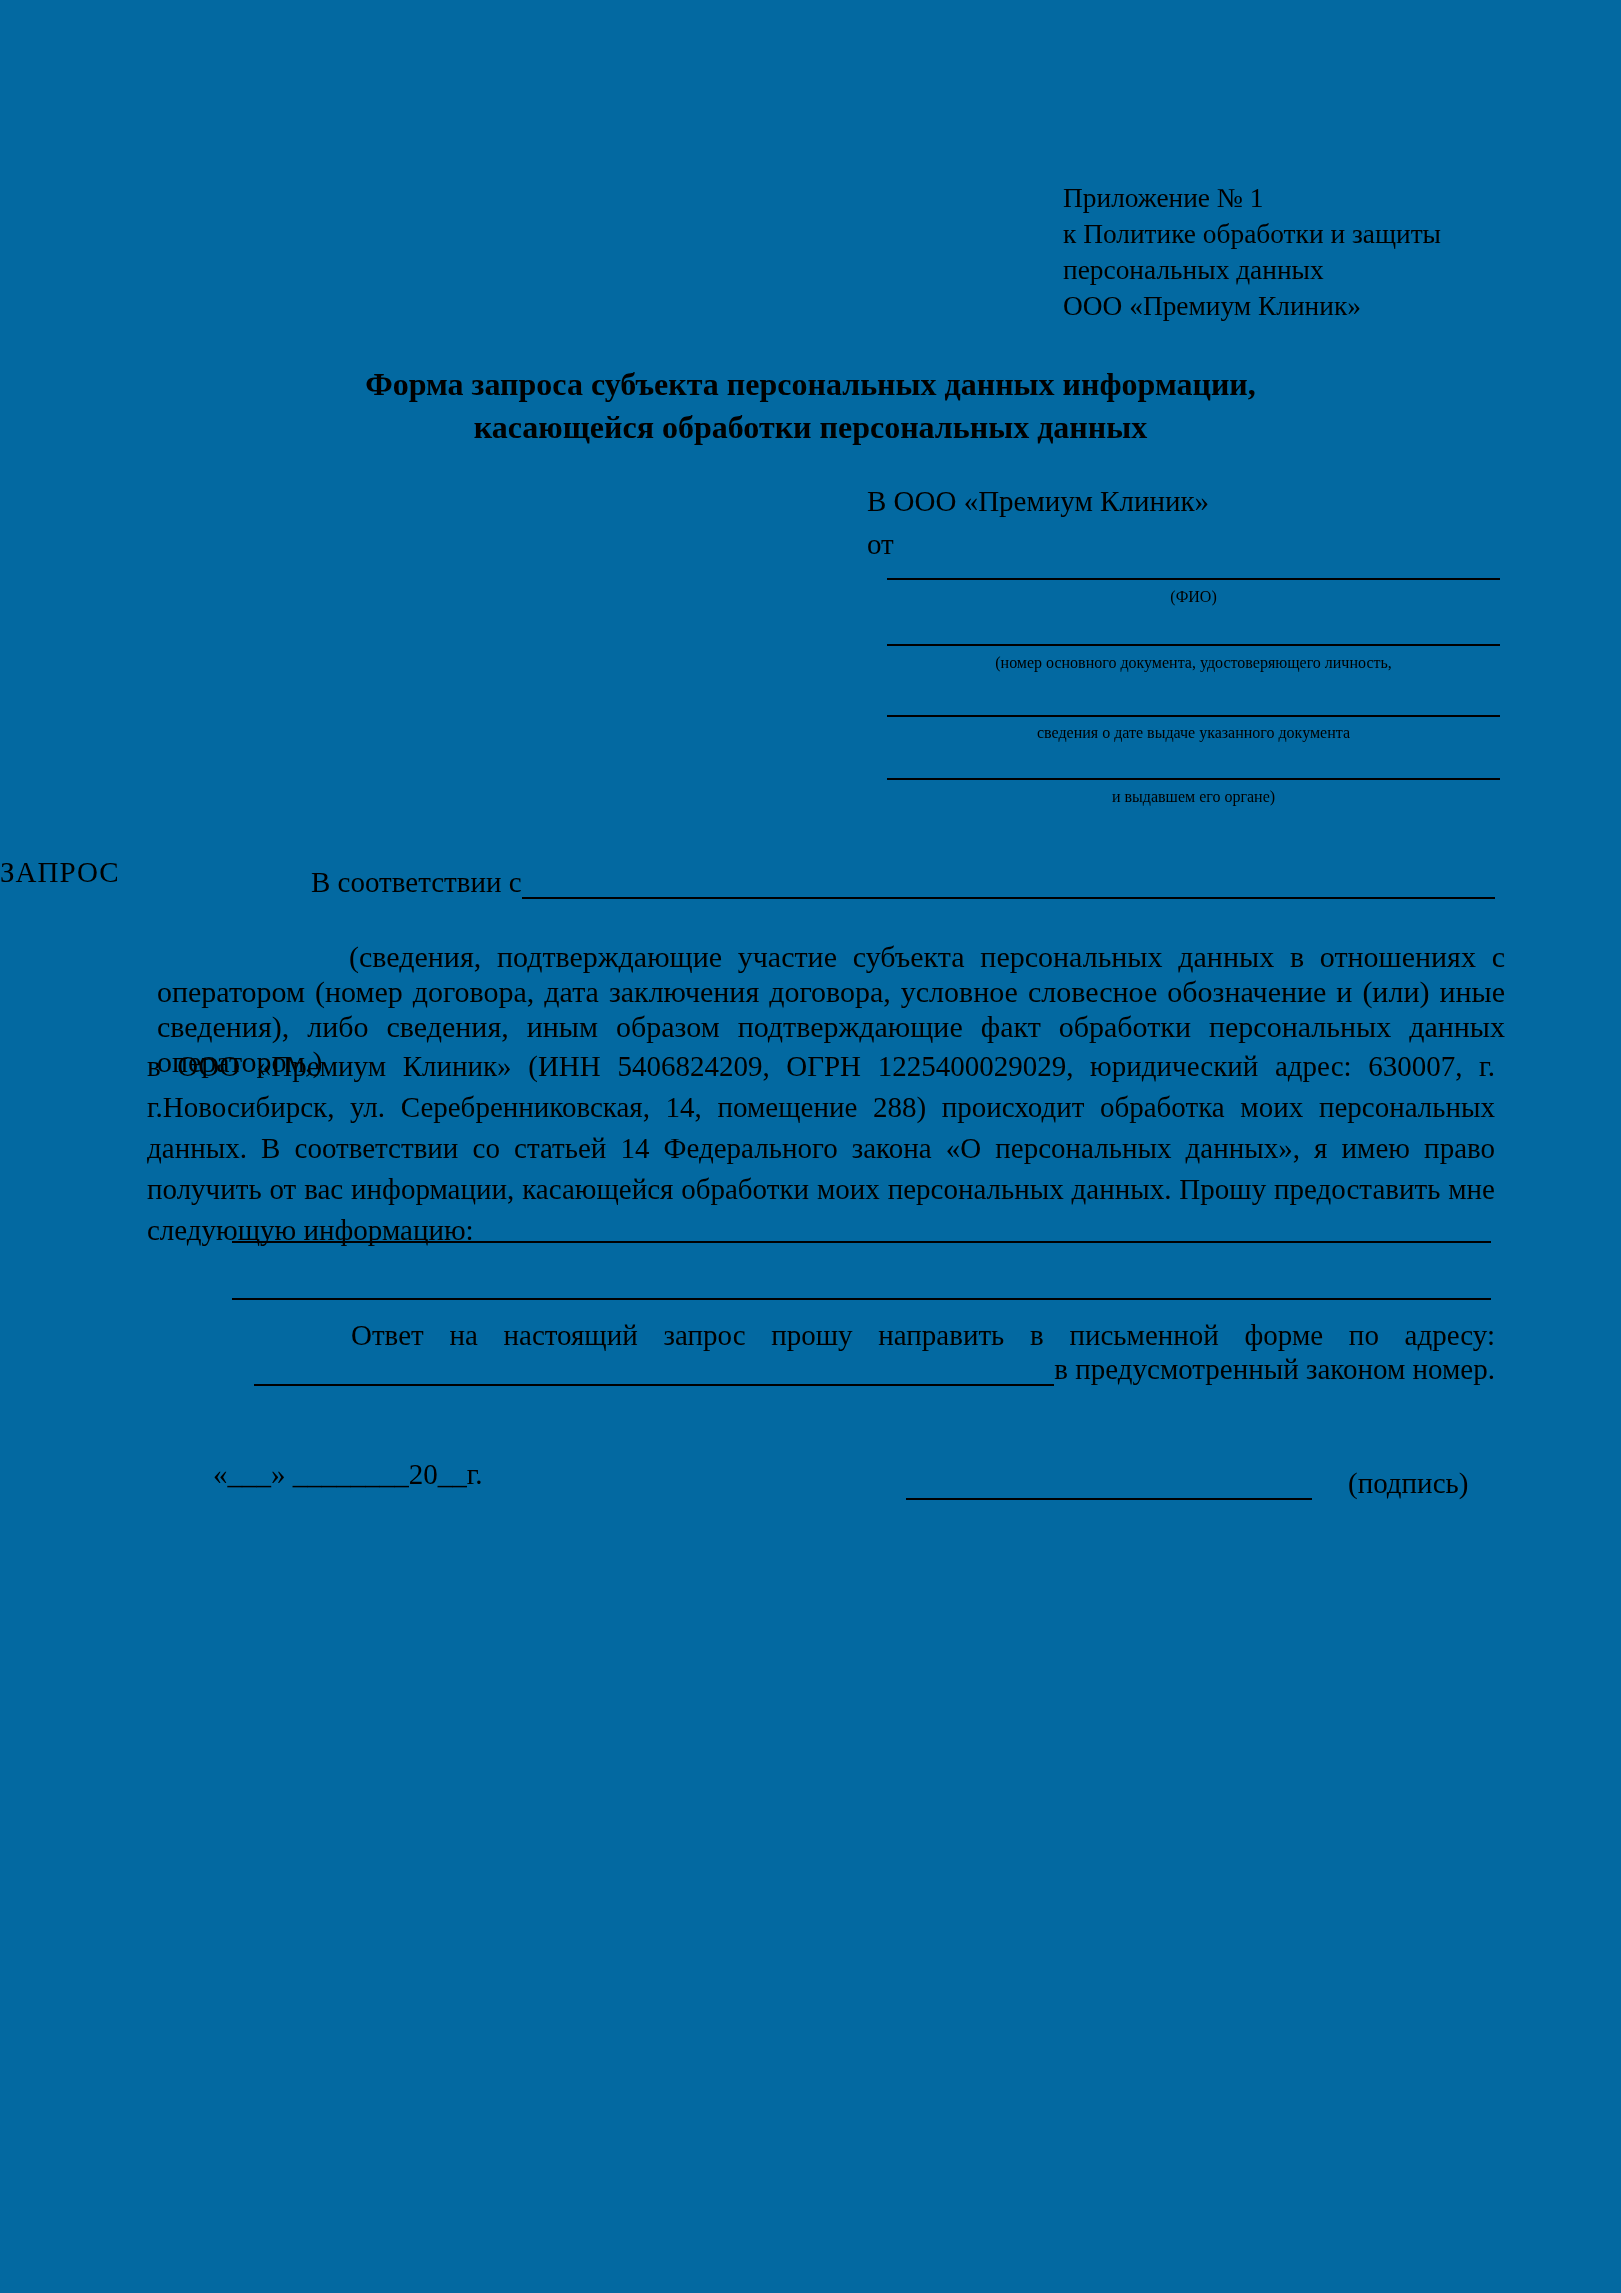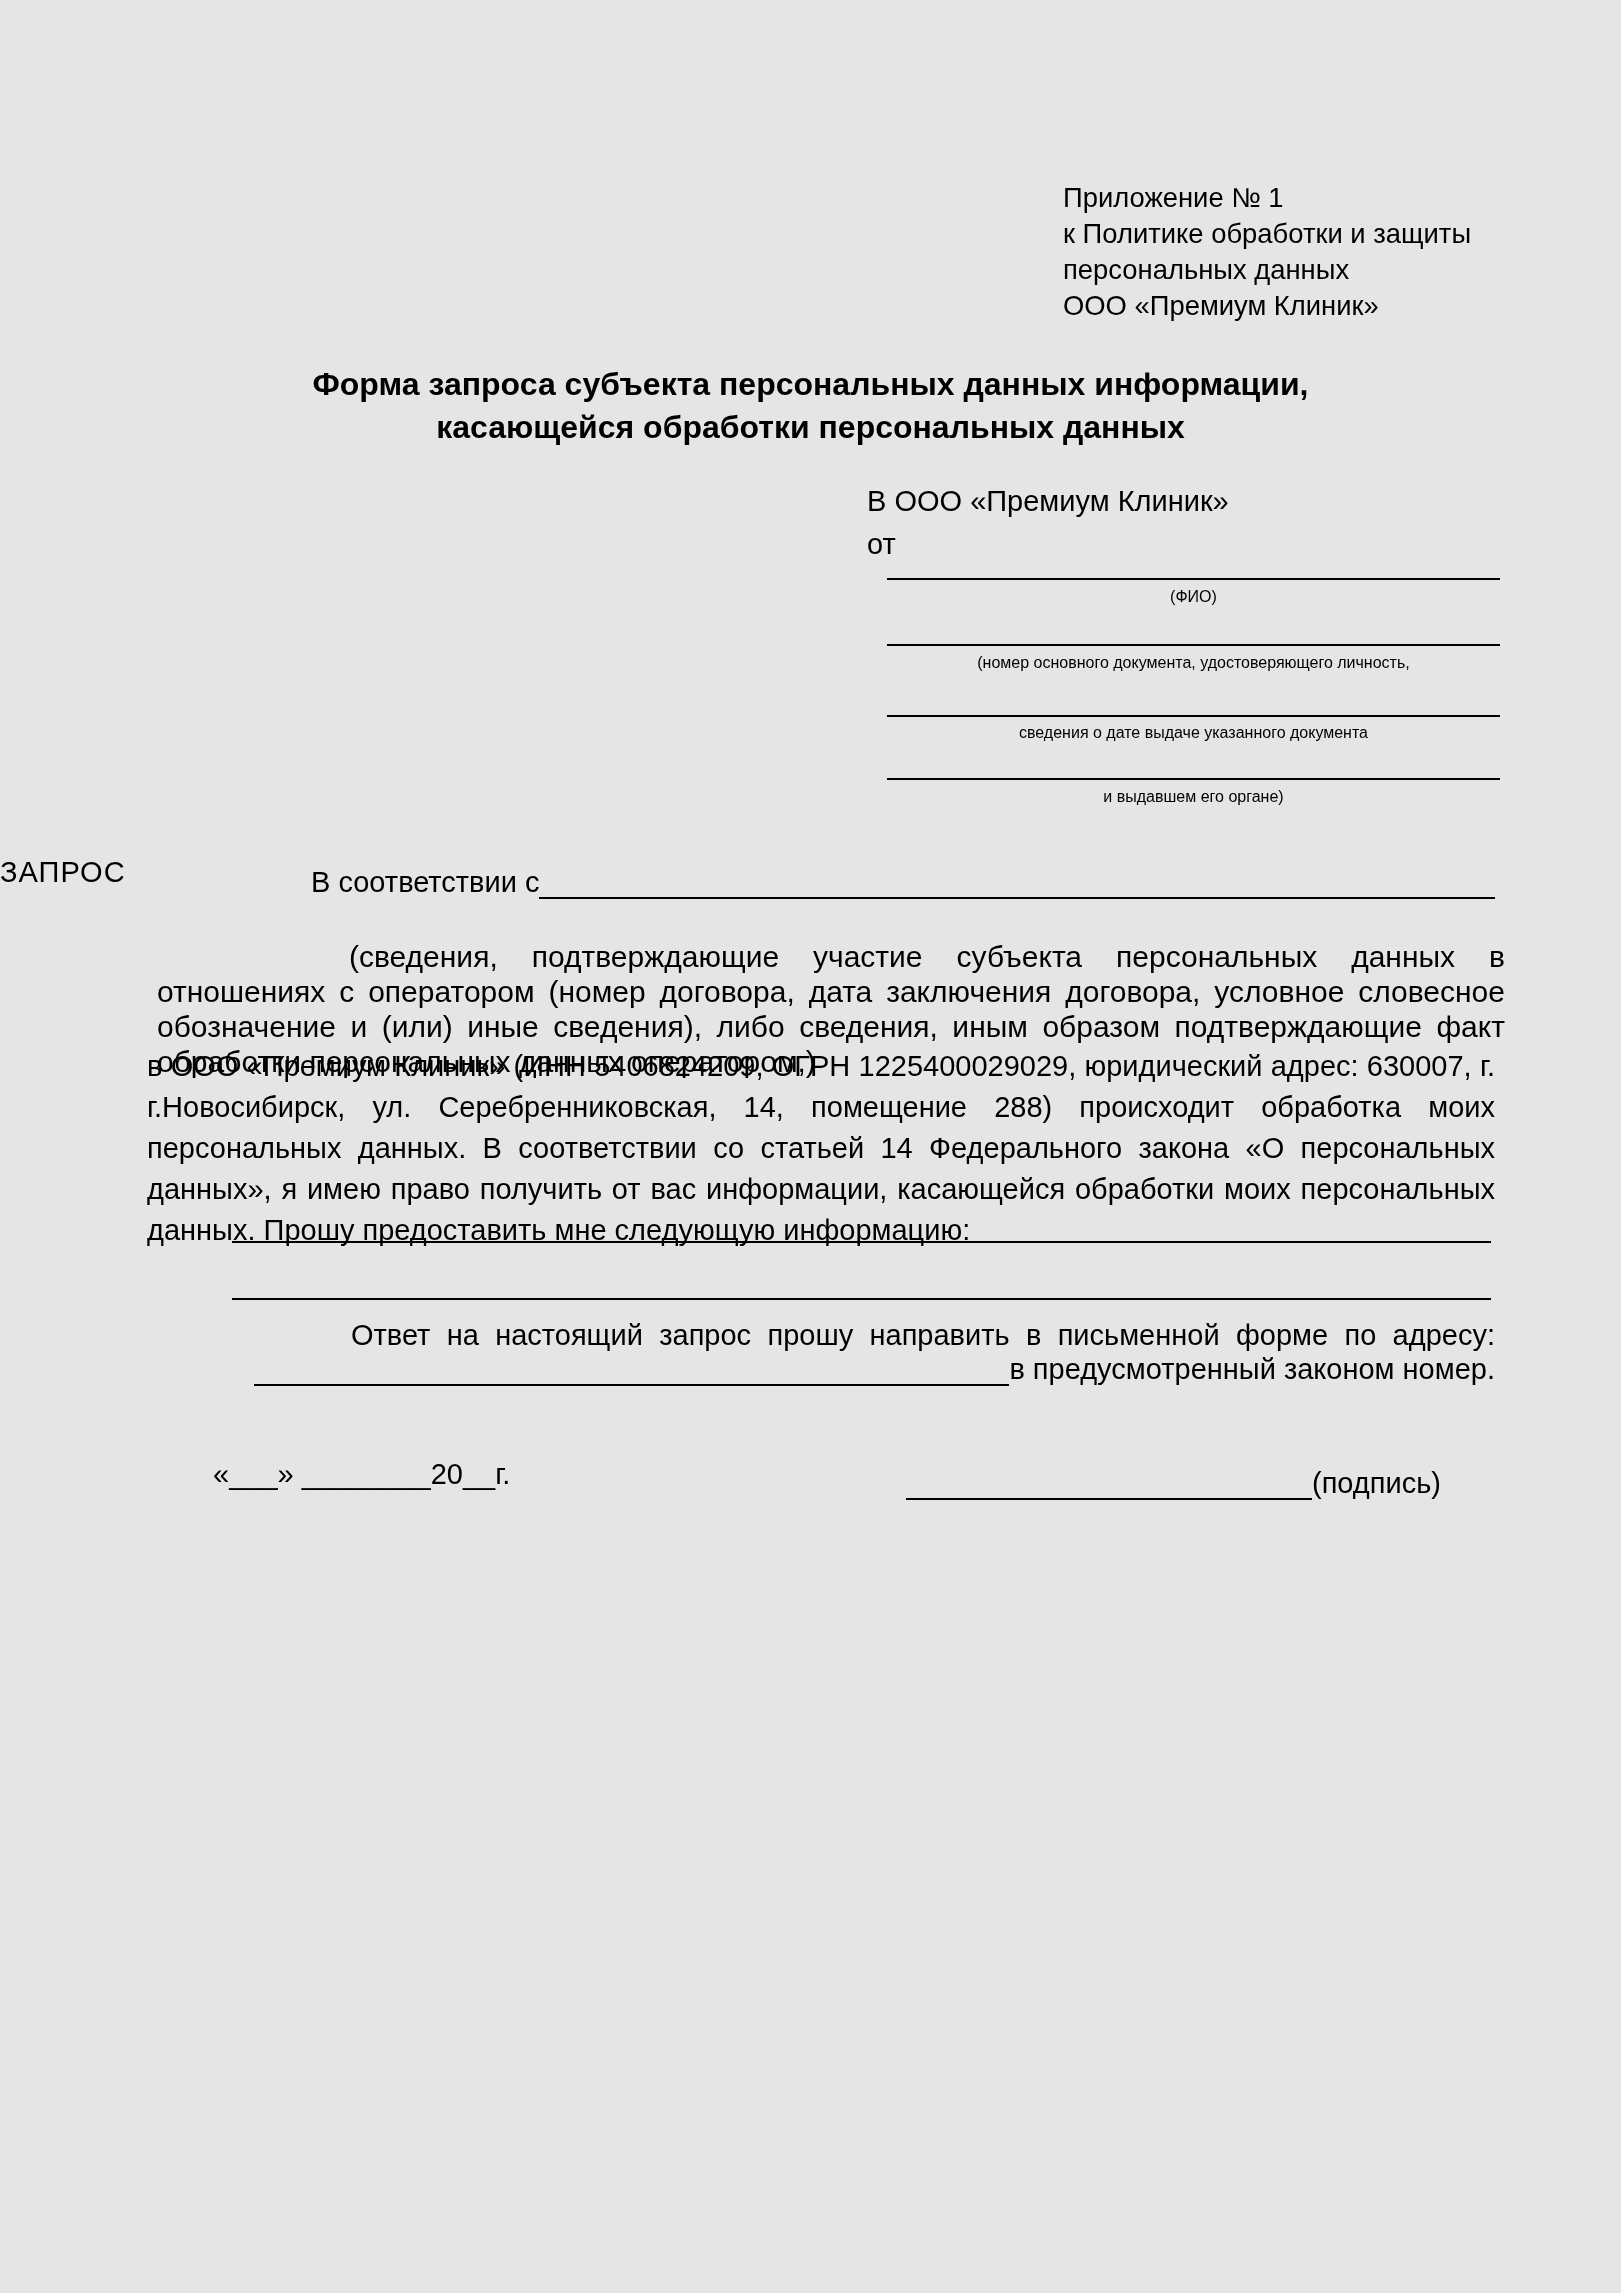--- a/index.html
+++ b/index.html
@@ -1,20 +1,20 @@
 <!DOCTYPE html>
 <html><head>
 <meta charset="utf-8">
 <style>
   html,body{margin:0;padding:0;background:#fff;}
   .page{
     position:relative;
     width:1621px;height:2294px;
-    background:#e5e5e5;
-    font-family:Liberation Sans, sans-serif;
+    background:#0369a1;
+    font-family:Liberation Serif, serif;
     color:#000;
     overflow:hidden;
   }
   .abs{position:absolute;}
   
   .hdr{left:1063px;top:180px;font-size:27.4px;line-height:36px;white-space:nowrap;}
   
   .title{left:0;top:363px;width:1621px;text-align:center;font-weight:bold;font-size:32px;line-height:43px;}
   
   .addr-to{left:867px;top:485px;font-size:29px;white-space:nowrap;}
@@ -30,21 +30,21 @@
   .note{left:157px;top:939px;width:1348px;font-size:30px;line-height:35px;text-align:justify;text-indent:192px;}
   .body-par{left:147px;top:1006px;width:1348px;font-size:29px;line-height:41px;text-align:justify;margin-top:40px;}
   .blank-wide{left:232px;width:1259px;height:0;border-bottom:2.9px solid #000;}
   .reply{left:147px;top:1315px;width:1348px;font-size:29px;line-height:41px;text-align:justify;text-align-last:justify;text-indent:204px;white-space:nowrap;}
   .reply2{left:254px;top:1345px;width:1241px;height:41px;display:flex;align-items:stretch;font-size:29px;}
   .reply2 .sfx{align-self:flex-end;white-space:nowrap;}
   
   .sig-date{left:213px;top:1458px;font-size:29px;white-space:nowrap;}
   .sig-right{left:906px;top:1457px;width:565px;height:43px;display:flex;align-items:stretch;font-size:29px;}
   .sig-right .line{width:406px;border-bottom:2.9px solid #000;}
-  .sig-right .cap{align-self:flex-end;white-space:nowrap;}
+  .sig-right .cap{align-self:flex-end;white-space:nowrap;margin-left:36px;}
 </style>
 </head>
 <body>
 
 <div class="page">
 
   <div class="abs hdr">
     <div>Приложение № 1</div>
     <div>к Политике обработки и защиты</div>
     <div>персональных данных</div>

